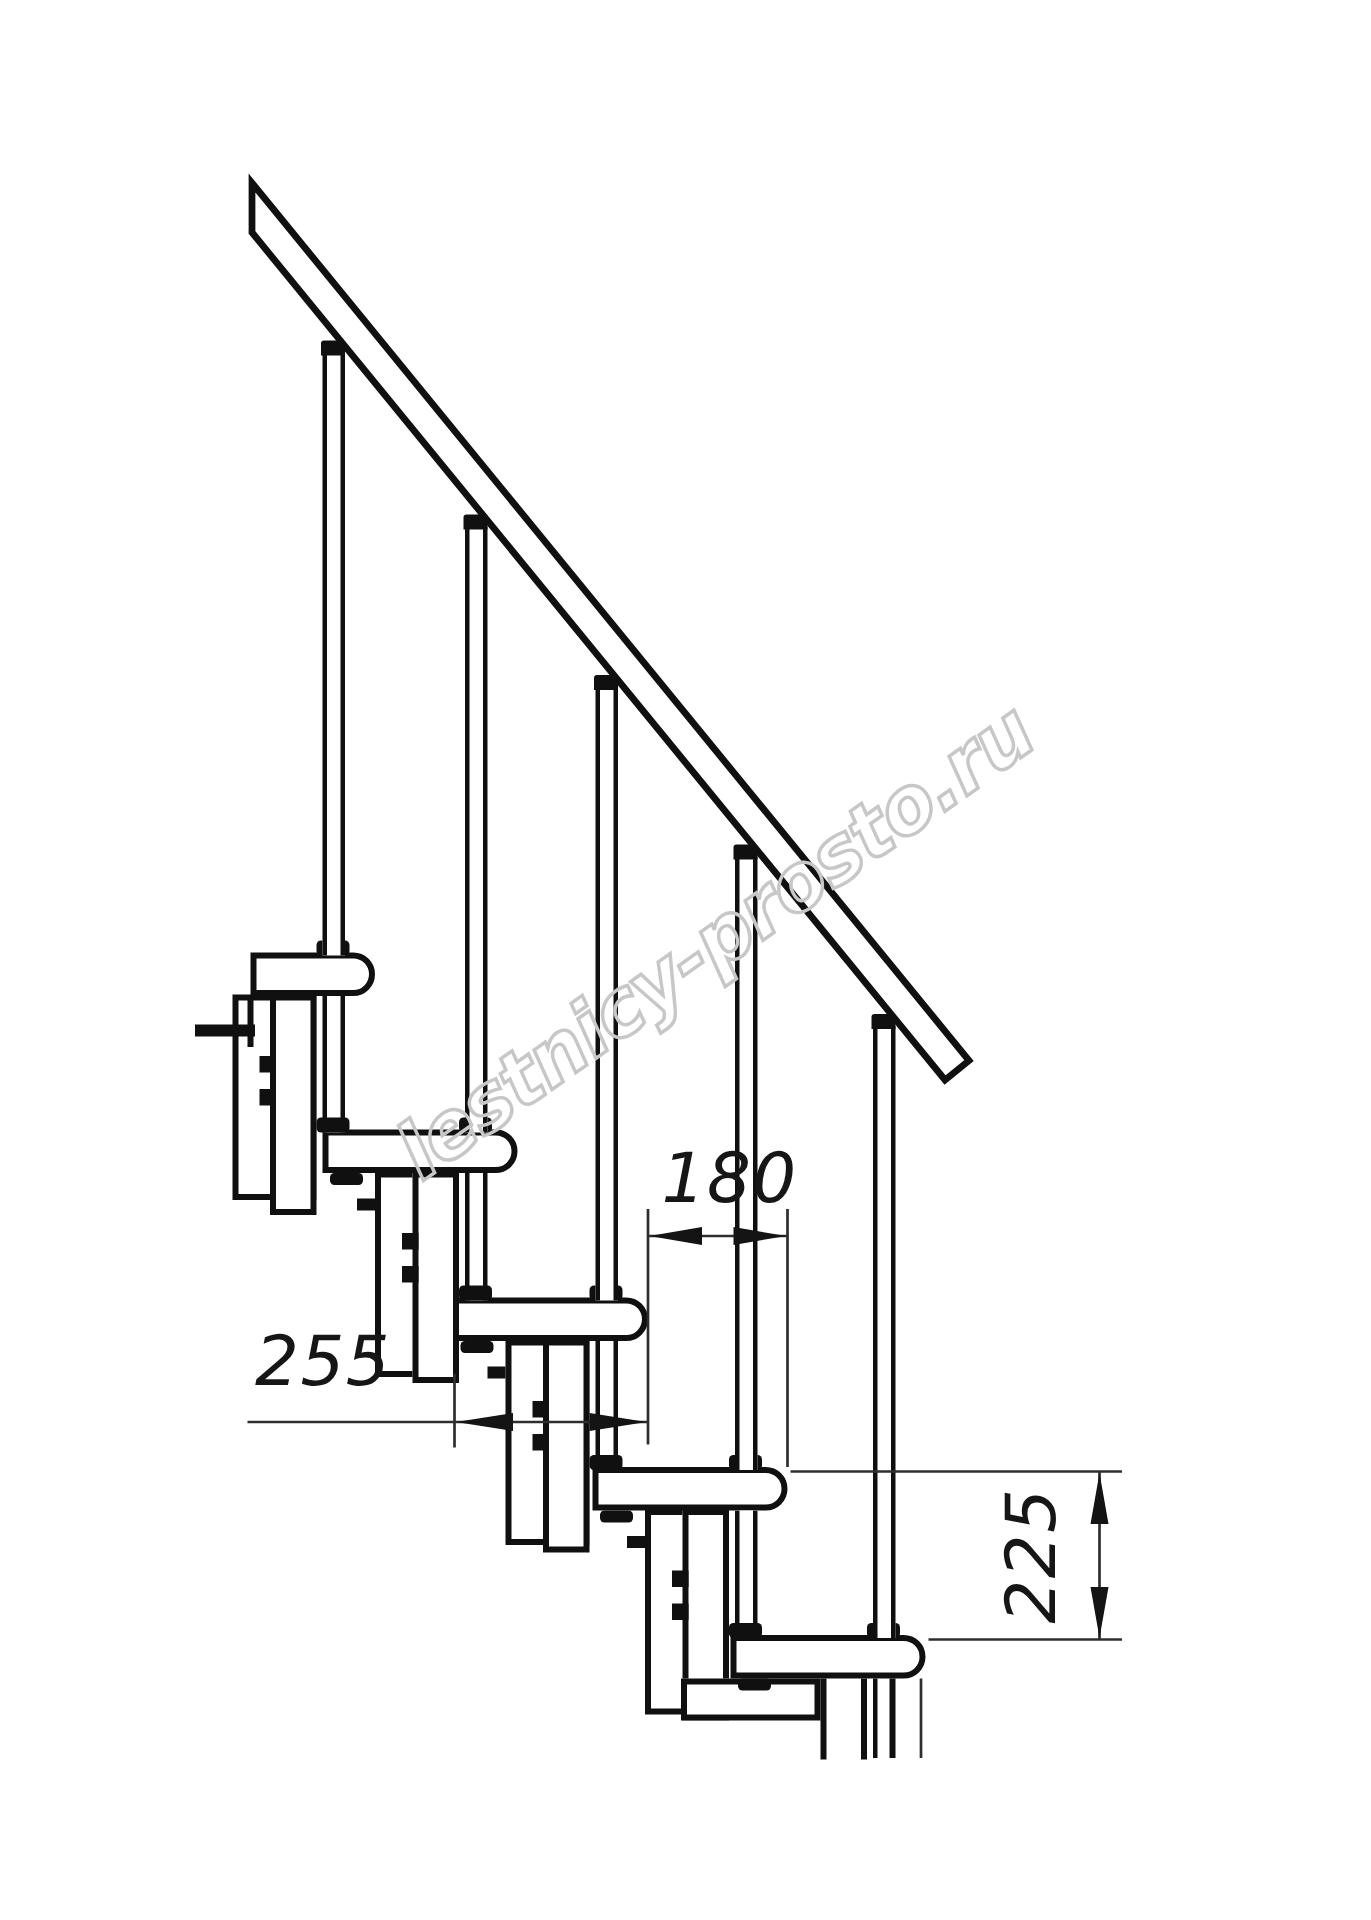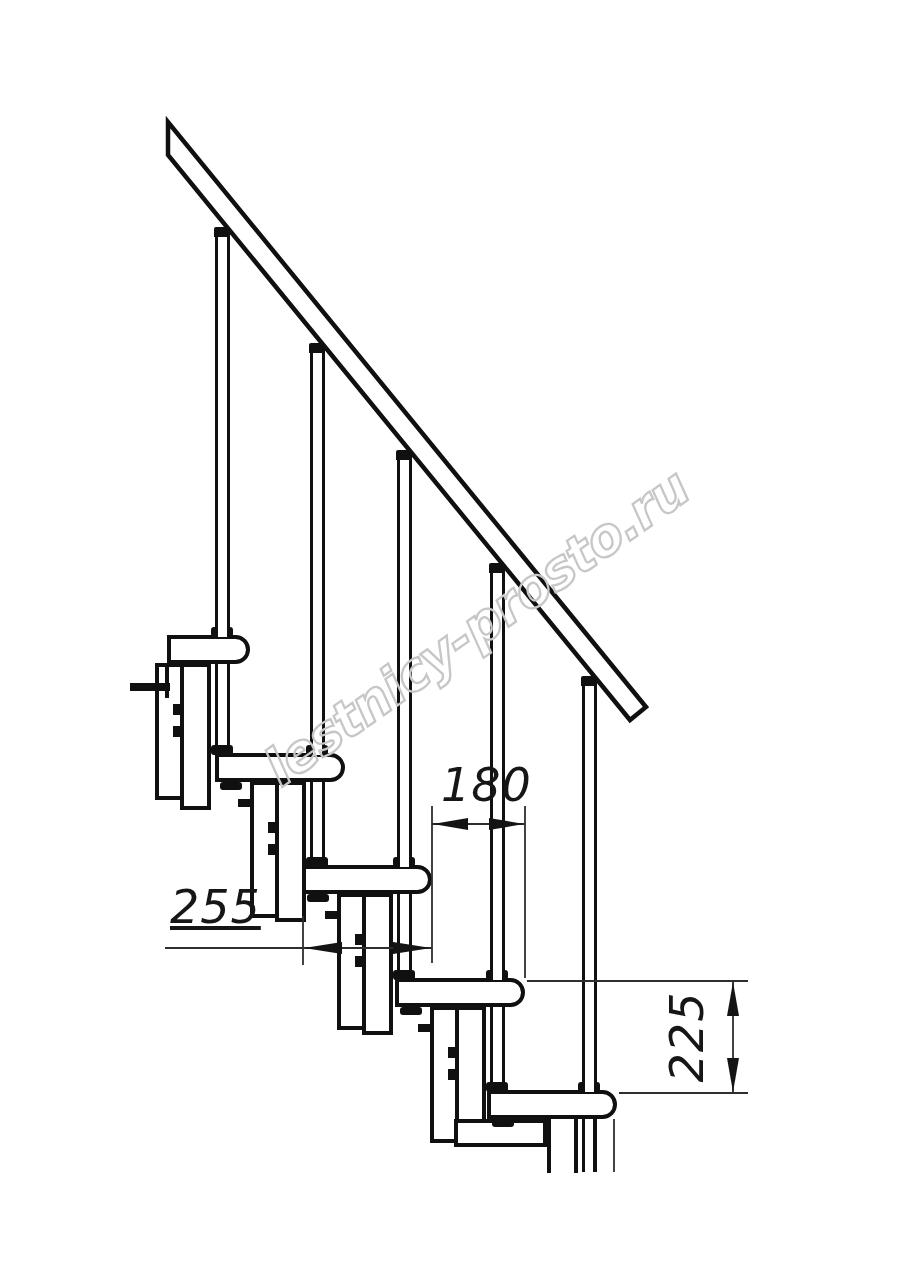--- a/index.html
+++ b/index.html
@@ -125,18 +125,18 @@
       <polygon points="524,824 489,818 489,830"></polygon>
       <polygon points="733,982 727,1016 739,1016"></polygon>
       <polygon points="733,1092 727,1058 739,1058"></polygon>
     </g>
 
     <text transform="translate(281,788) rotate(-35.3)" font-family="DejaVu Sans, sans-serif" font-size="52" font-style="italic" font-weight="bold" fill="none" stroke="#c7c7c7" stroke-width="2.3" letter-spacing="-1">lestnicy-prosto.ru</text>
   </svg>
 
   <div class="dim-label" style="left:441px;top:762px;">180</div>
 
-  <div class="dim-label" style="left:170px;top:884px;text-decoration:underline;">255</div>
+  <div class="dim-label" style="left:170px;top:884px;">255</div>
 
   <div id="lbl-rise-wrap">
     <span class="dim-label" style="position:static;">225</span>
   </div>
 </div>
 
 </body></html>

